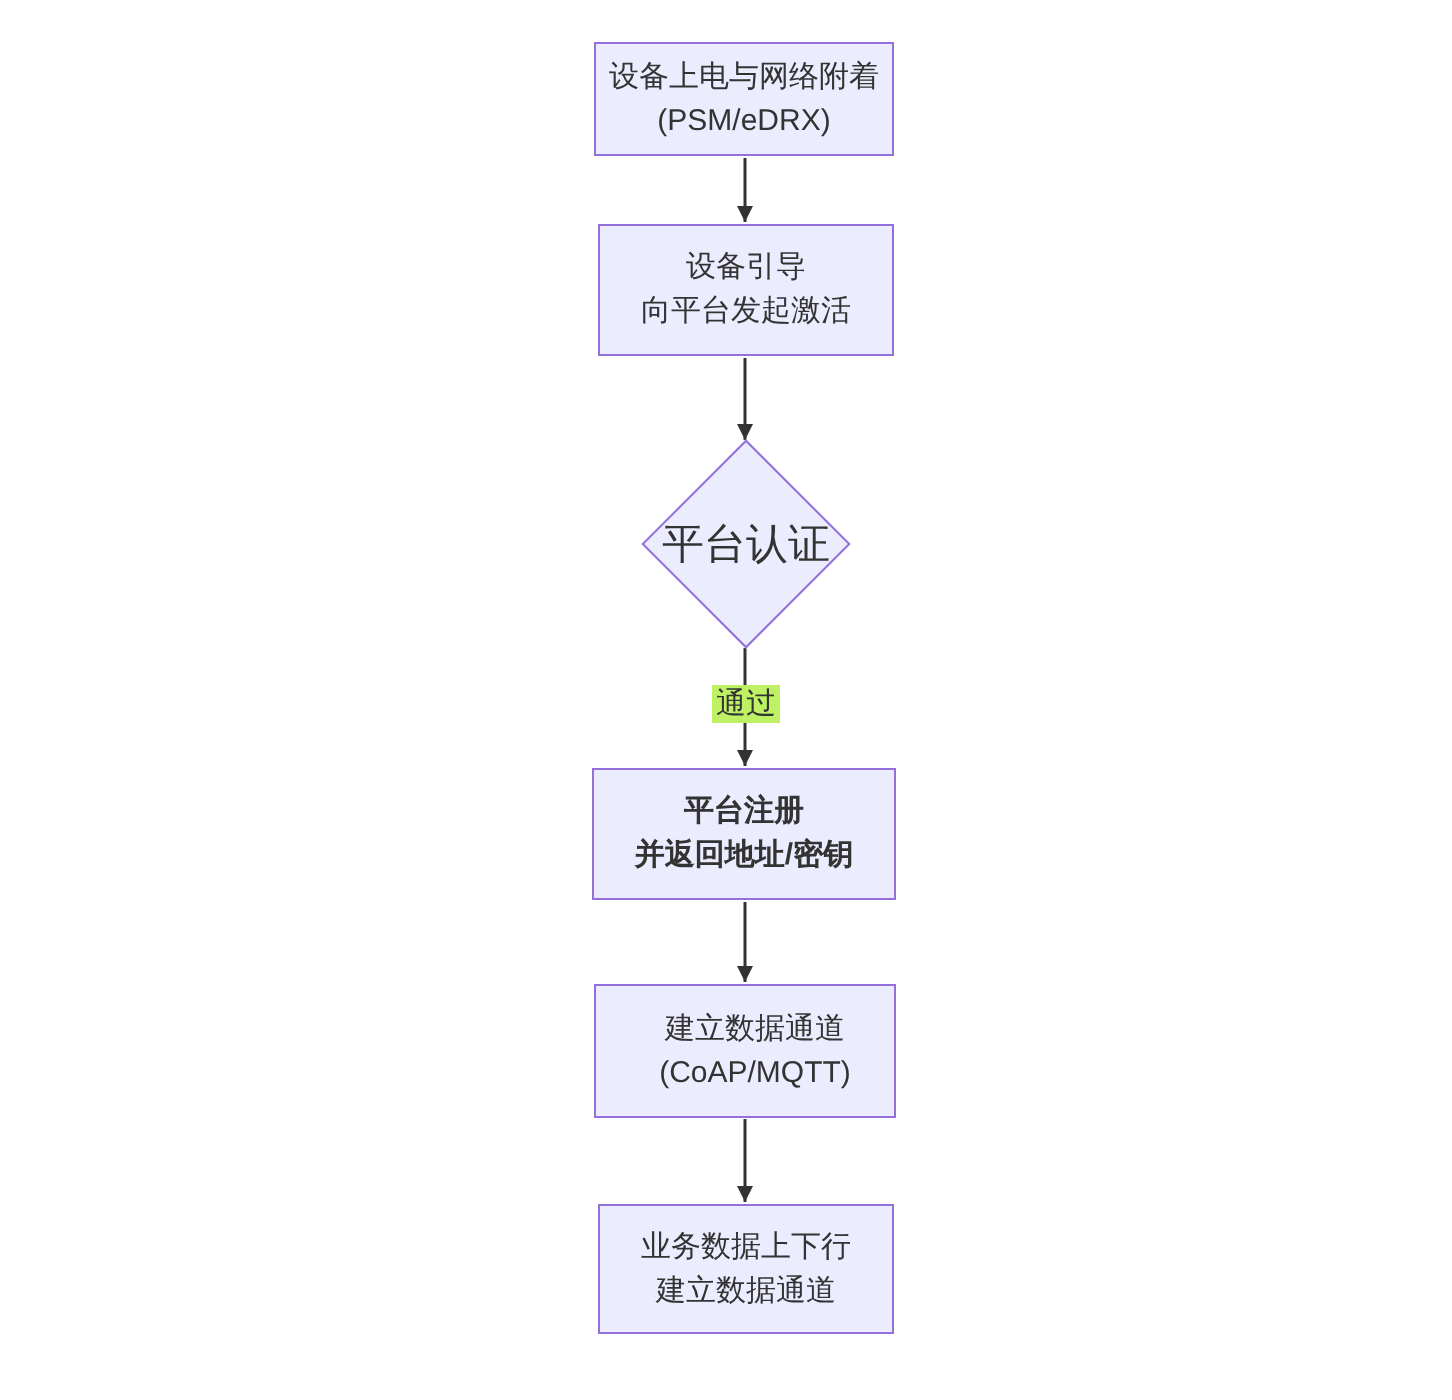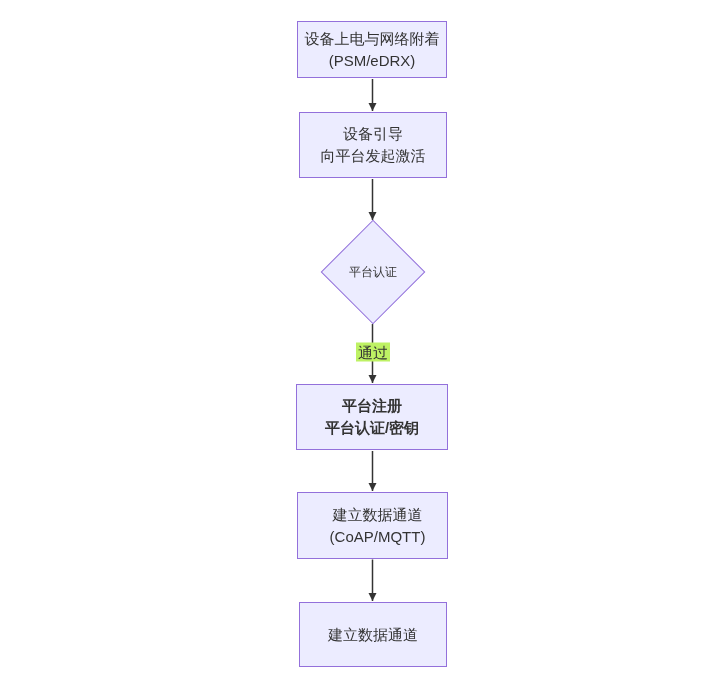--- a/index.html
+++ b/index.html
@@ -51,21 +51,21 @@
     top: 50%;
     width: 72px;
     height: 72px;
     background: #ECECFF;
     border: 1px solid #9370DB;
     transform: translate(-50%, -50%) rotate(45deg);
   }
   .diamond-label {
     position: relative;
     color: #333333;
-    font-size: 12px;
+    font-size: 21px;
     z-index: 2;
   }
   .edge-label {
     position: absolute;
     left: 373px;
     top: 352px;
     transform: translate(-50%, -50%);
     background: #bef264;
     color: #333333;
     font-size: 15px;
@@ -104,25 +104,26 @@
 
   <div class="diamond-wrap" style="left:322px; top:221px; width:102px; height:102px;">
     <div class="diamond-shape"></div>
     <span class="diamond-label">平台认证</span>
   </div>
 
   <div class="edge-label">通过</div>
 
   <div class="node rect" style="left:296px; top:384px; width:152px; height:66px;font-weight:bold;">
     <span>平台注册</span>
-    <span>平台认证/密钥</span>
+    <span>并返回地址/密钥</span>
   </div>
 
   <div class="node rect" style="left:297px; top:492px; width:151px; height:67px;padding-left:10px;">
     <span>建立数据通道</span>
     <span>(CoAP/MQTT)</span>
   </div>
 
   <div class="node rect" style="left:299px; top:602px; width:148px; height:65px;">
+    <span>业务数据上下行</span>
     <span>建立数据通道</span>
   </div>
 
 </div>
 
 </body></html>

